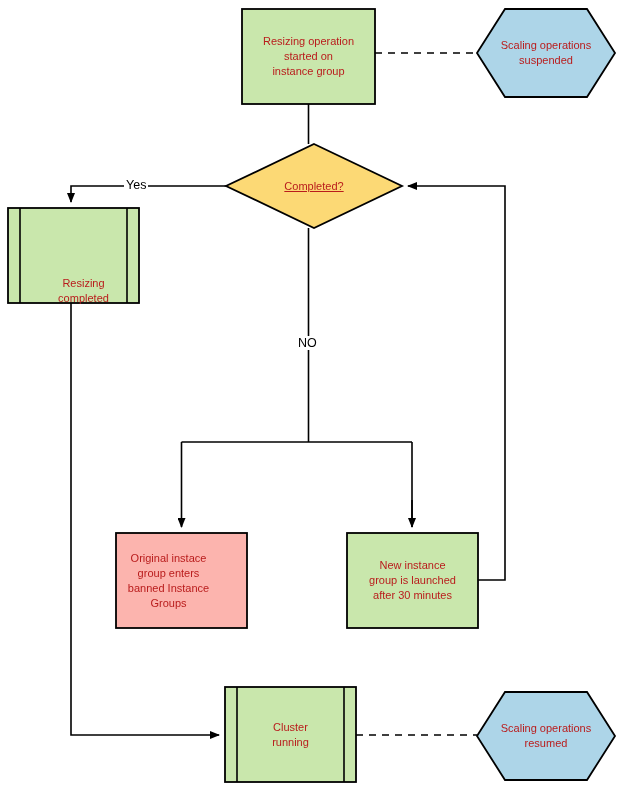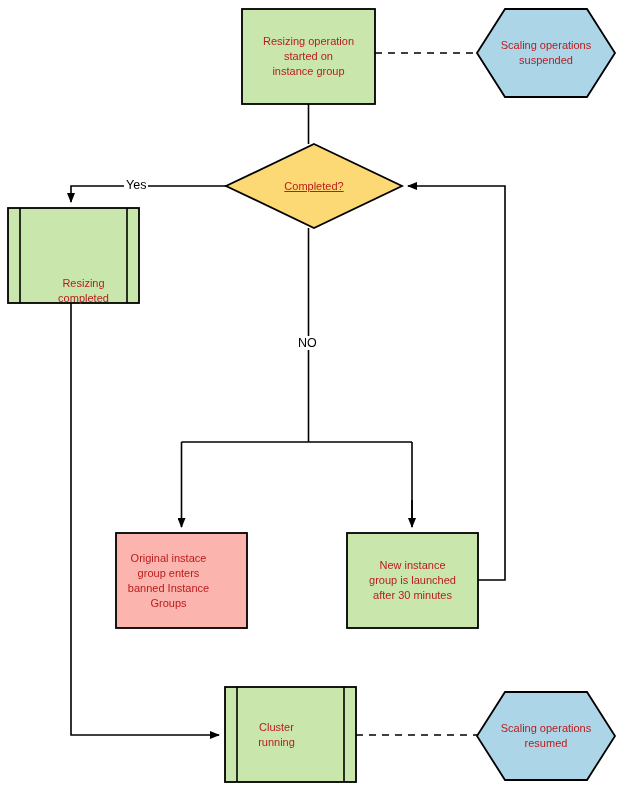--- a/index.html
+++ b/index.html
@@ -130,21 +130,21 @@
 
   <div class="node-label" style="left:116px; top:533px; width:105px; height:95px;">Original instace
 group enters
 banned Instance
 Groups</div>
 
   <div class="node-label" style="left:347px; top:533px; width:131px; height:95px;">New instance
 group is launched
 after 30 minutes</div>
 
-  <div class="node-label" style="left:223px; top:687px; width:107px; height:95px;">Cluster
+  <div class="node-label" style="left:237px; top:687px; width:107px; height:95px;">Cluster
 running</div>
 
   <div class="node-label" style="left:479px; top:692px; width:134px; height:88px;">Scaling operations
 resumed</div>
 
   <div class="edge-label" style="left:124px; top:178px;">Yes</div>
 
   <div class="edge-label" style="left:296px; top:336px;">NO</div>
 
 </div>

